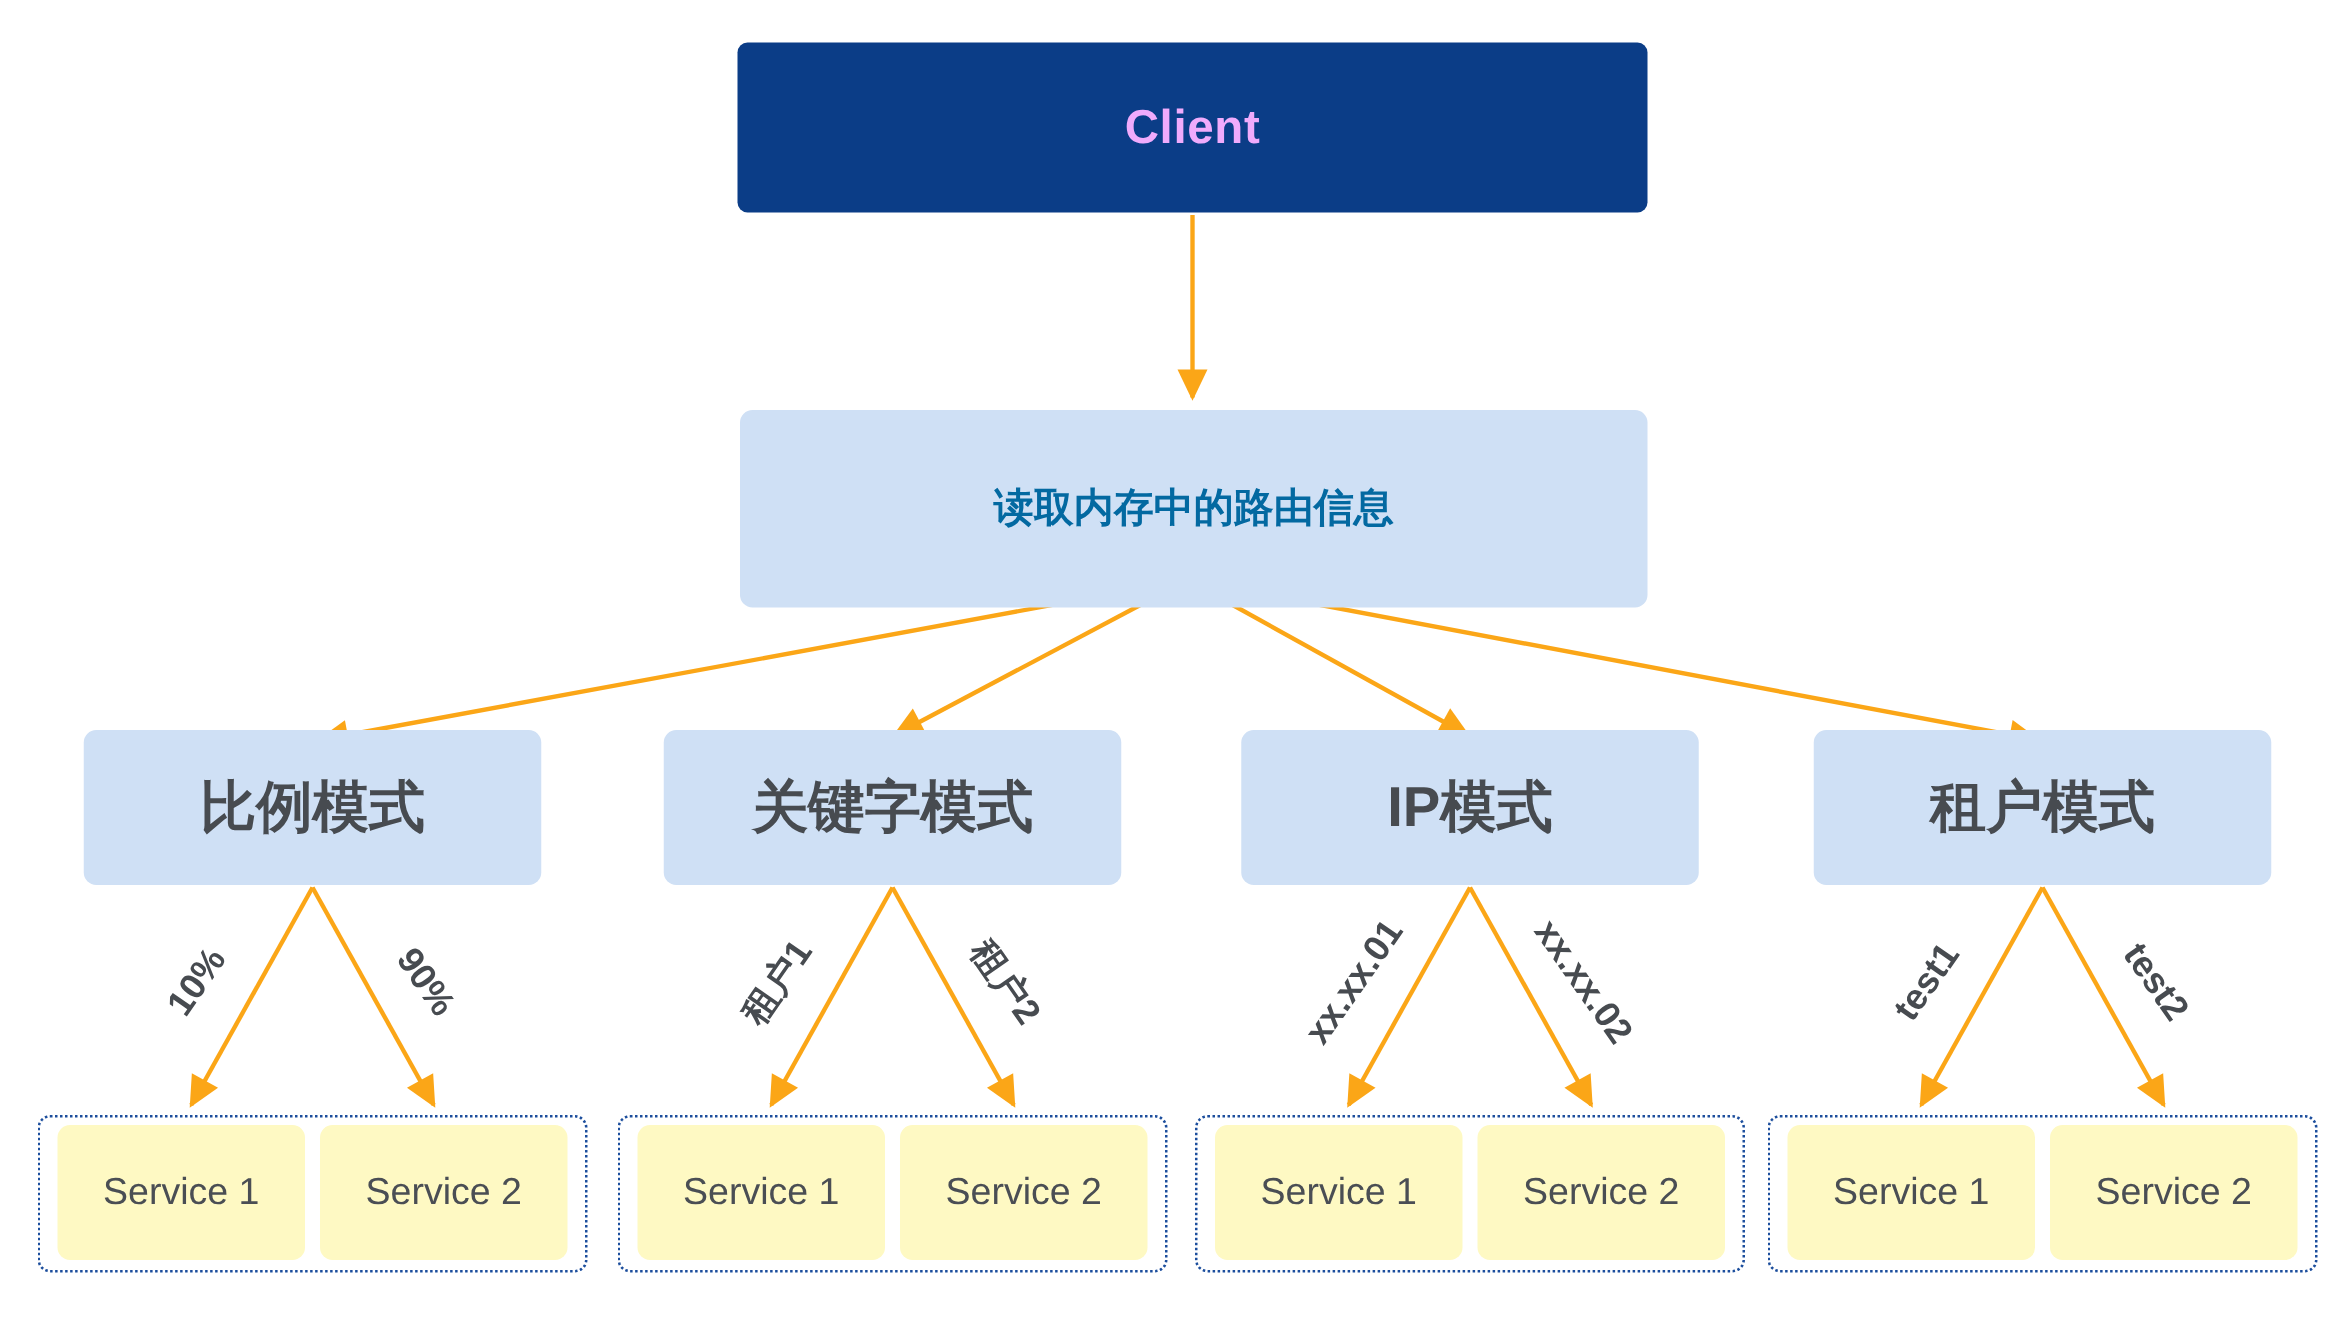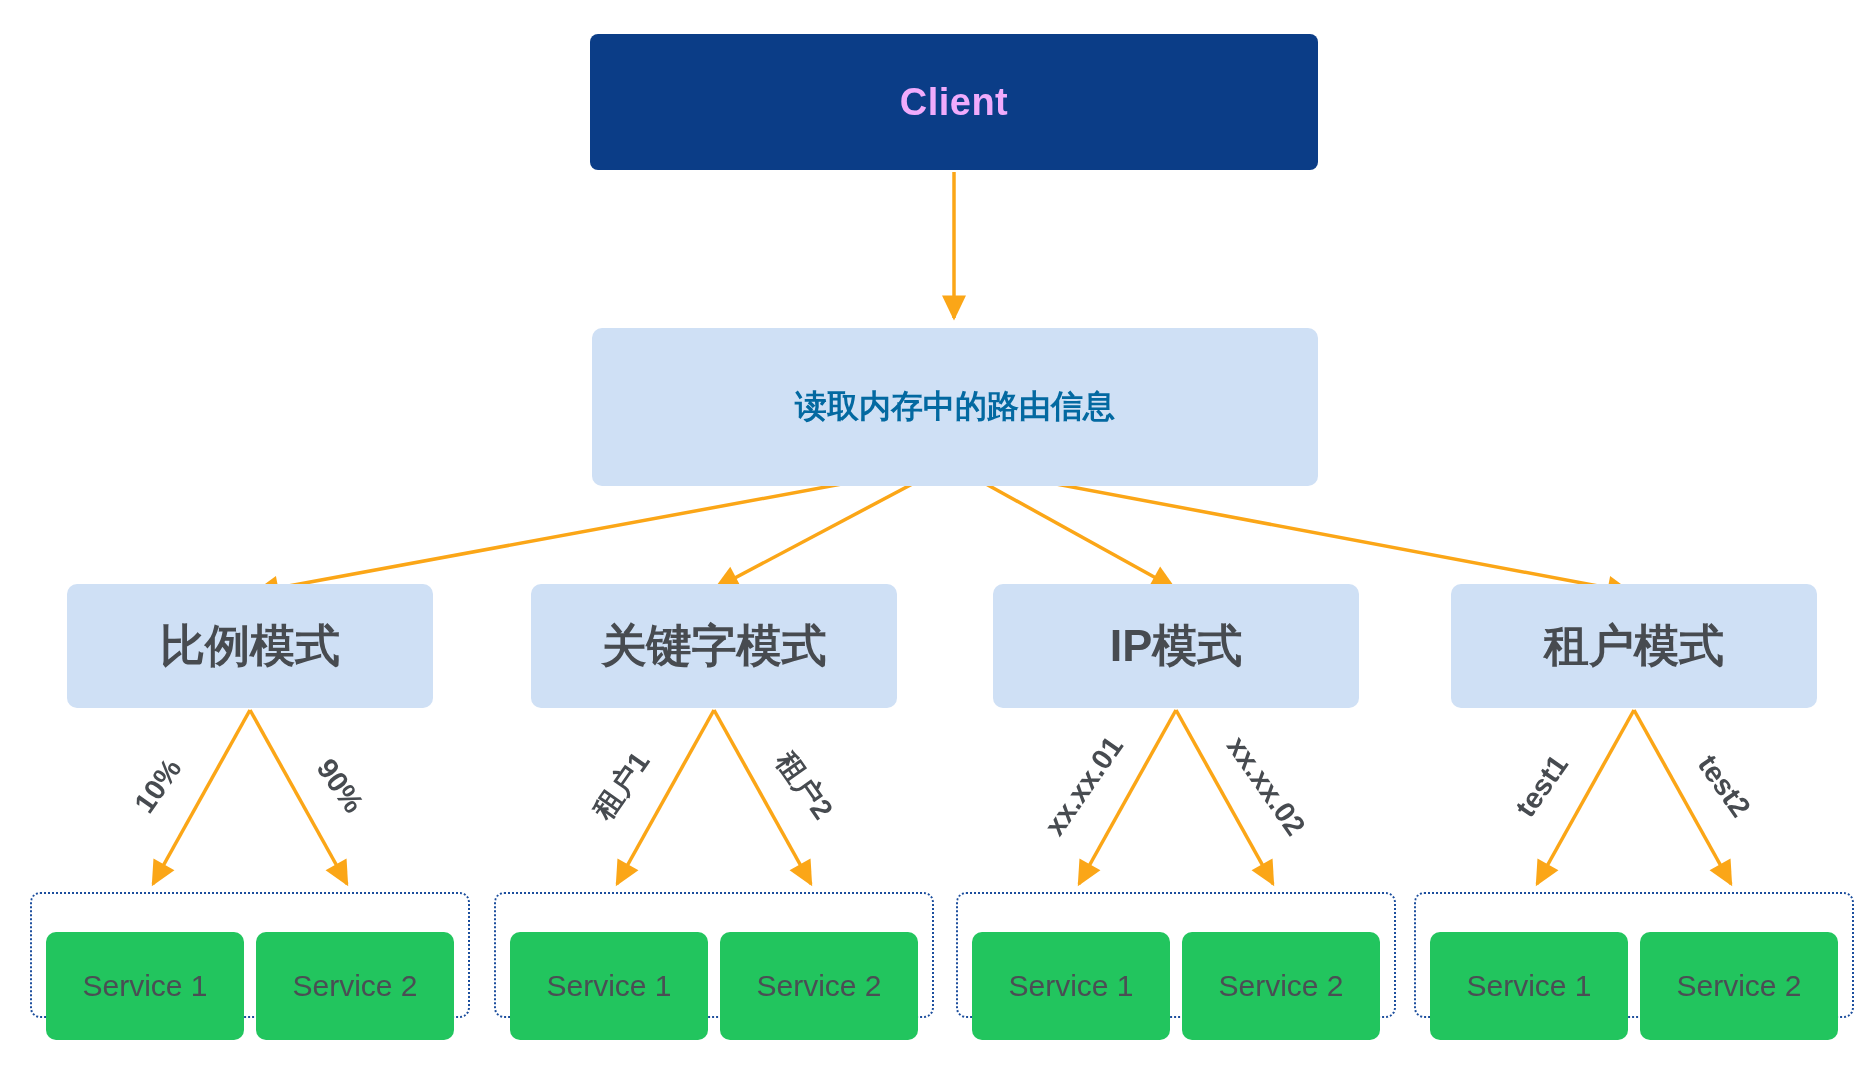--- a/index.html
+++ b/index.html
@@ -31,23 +31,23 @@
   .mode-0{left:67px;}  .mode-1{left:531px;}  .mode-2{left:993px;}  .mode-3{left:1451px;}
   
   .svc-container{
     top:892px;width:440px;height:126px;
     border:2px dotted #1c4e9d;border-radius:10px;
     background:transparent;box-sizing:border-box;
   }
   .cont-0{left:30px;} .cont-1{left:494px;} .cont-2{left:956px;} .cont-3{left:1414px;}
   .svc-box{
     top:900px;width:198px;height:108px;
-    background:#22c55e;border-radius:10px;
+    background:#fef9c3;border-radius:10px;
     display:flex;align-items:center;justify-content:center;
-    font-size:30px;font-weight:500;color:#4a4e54;margin-top:32px;
+    font-size:30px;font-weight:500;color:#4a4e54;
   }
   
   .edge-label{
     font-size:29px;font-weight:600;color:#474b50;white-space:nowrap;
     transform:translate(-50%,-50%) rotate(-55deg);
     transform-origin:center center;
   }
   .edge-label.right{transform:translate(-50%,-50%) rotate(55deg);}
   svg.wires{left:0;top:0;pointer-events:none;}
 </style>

